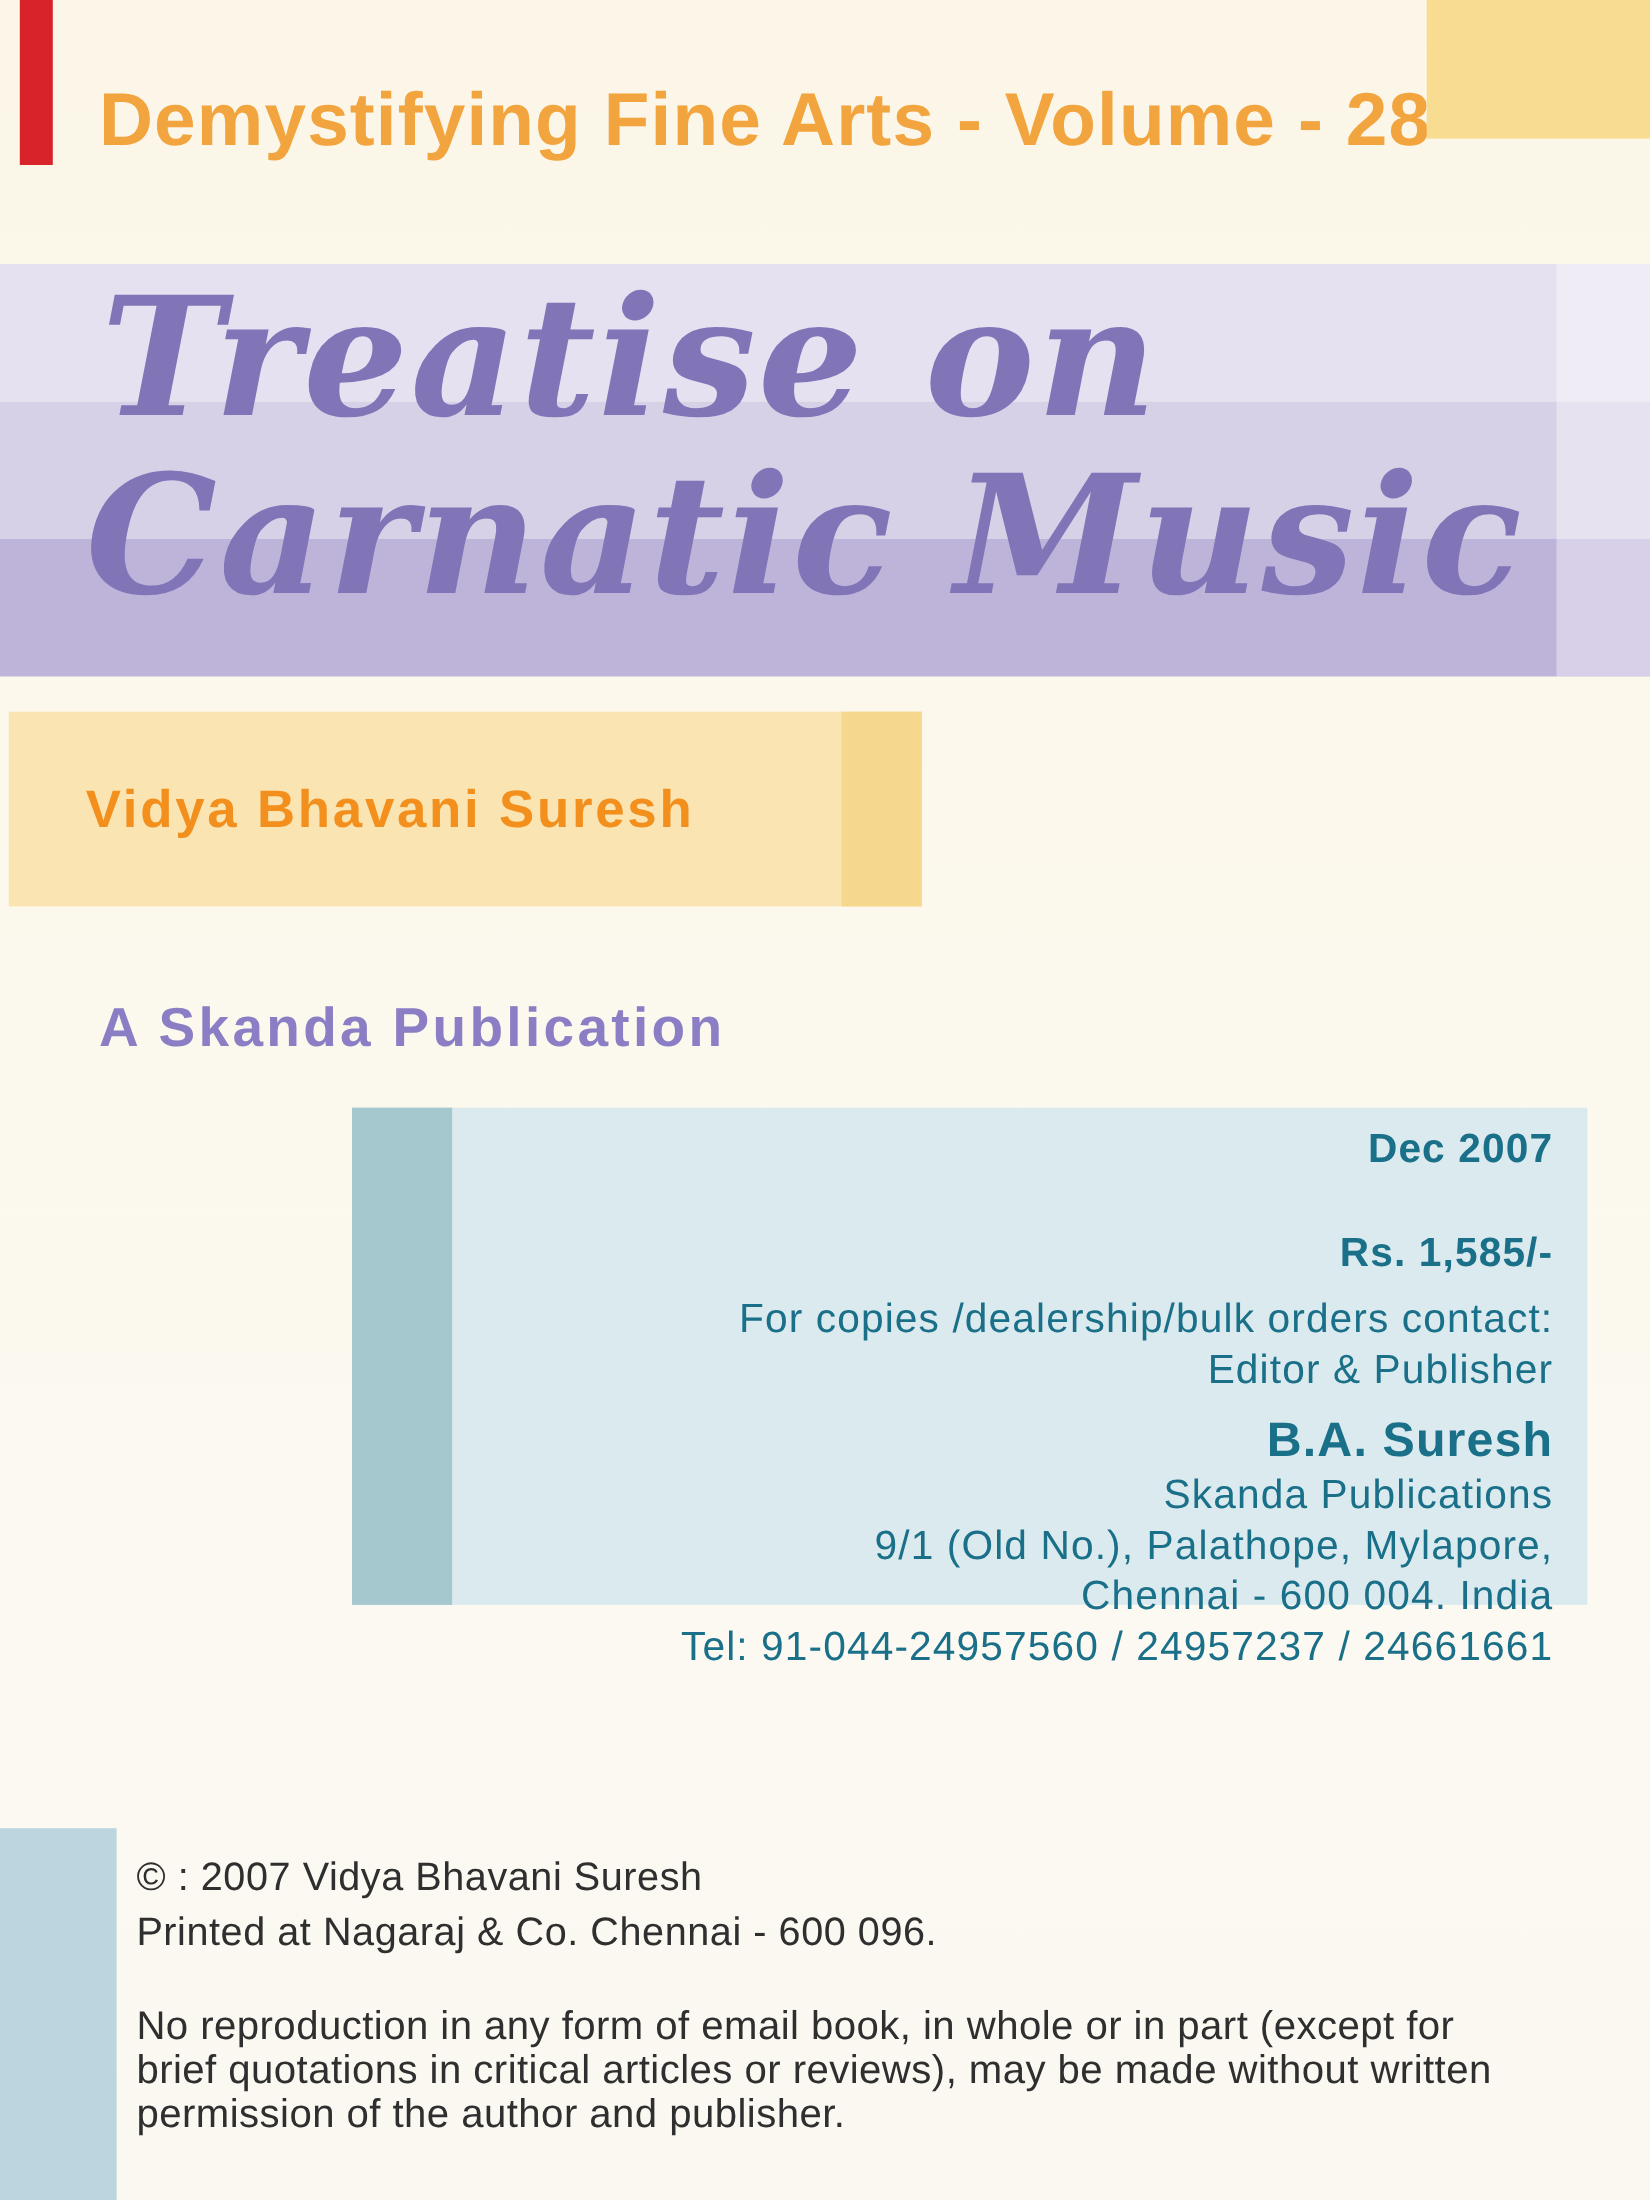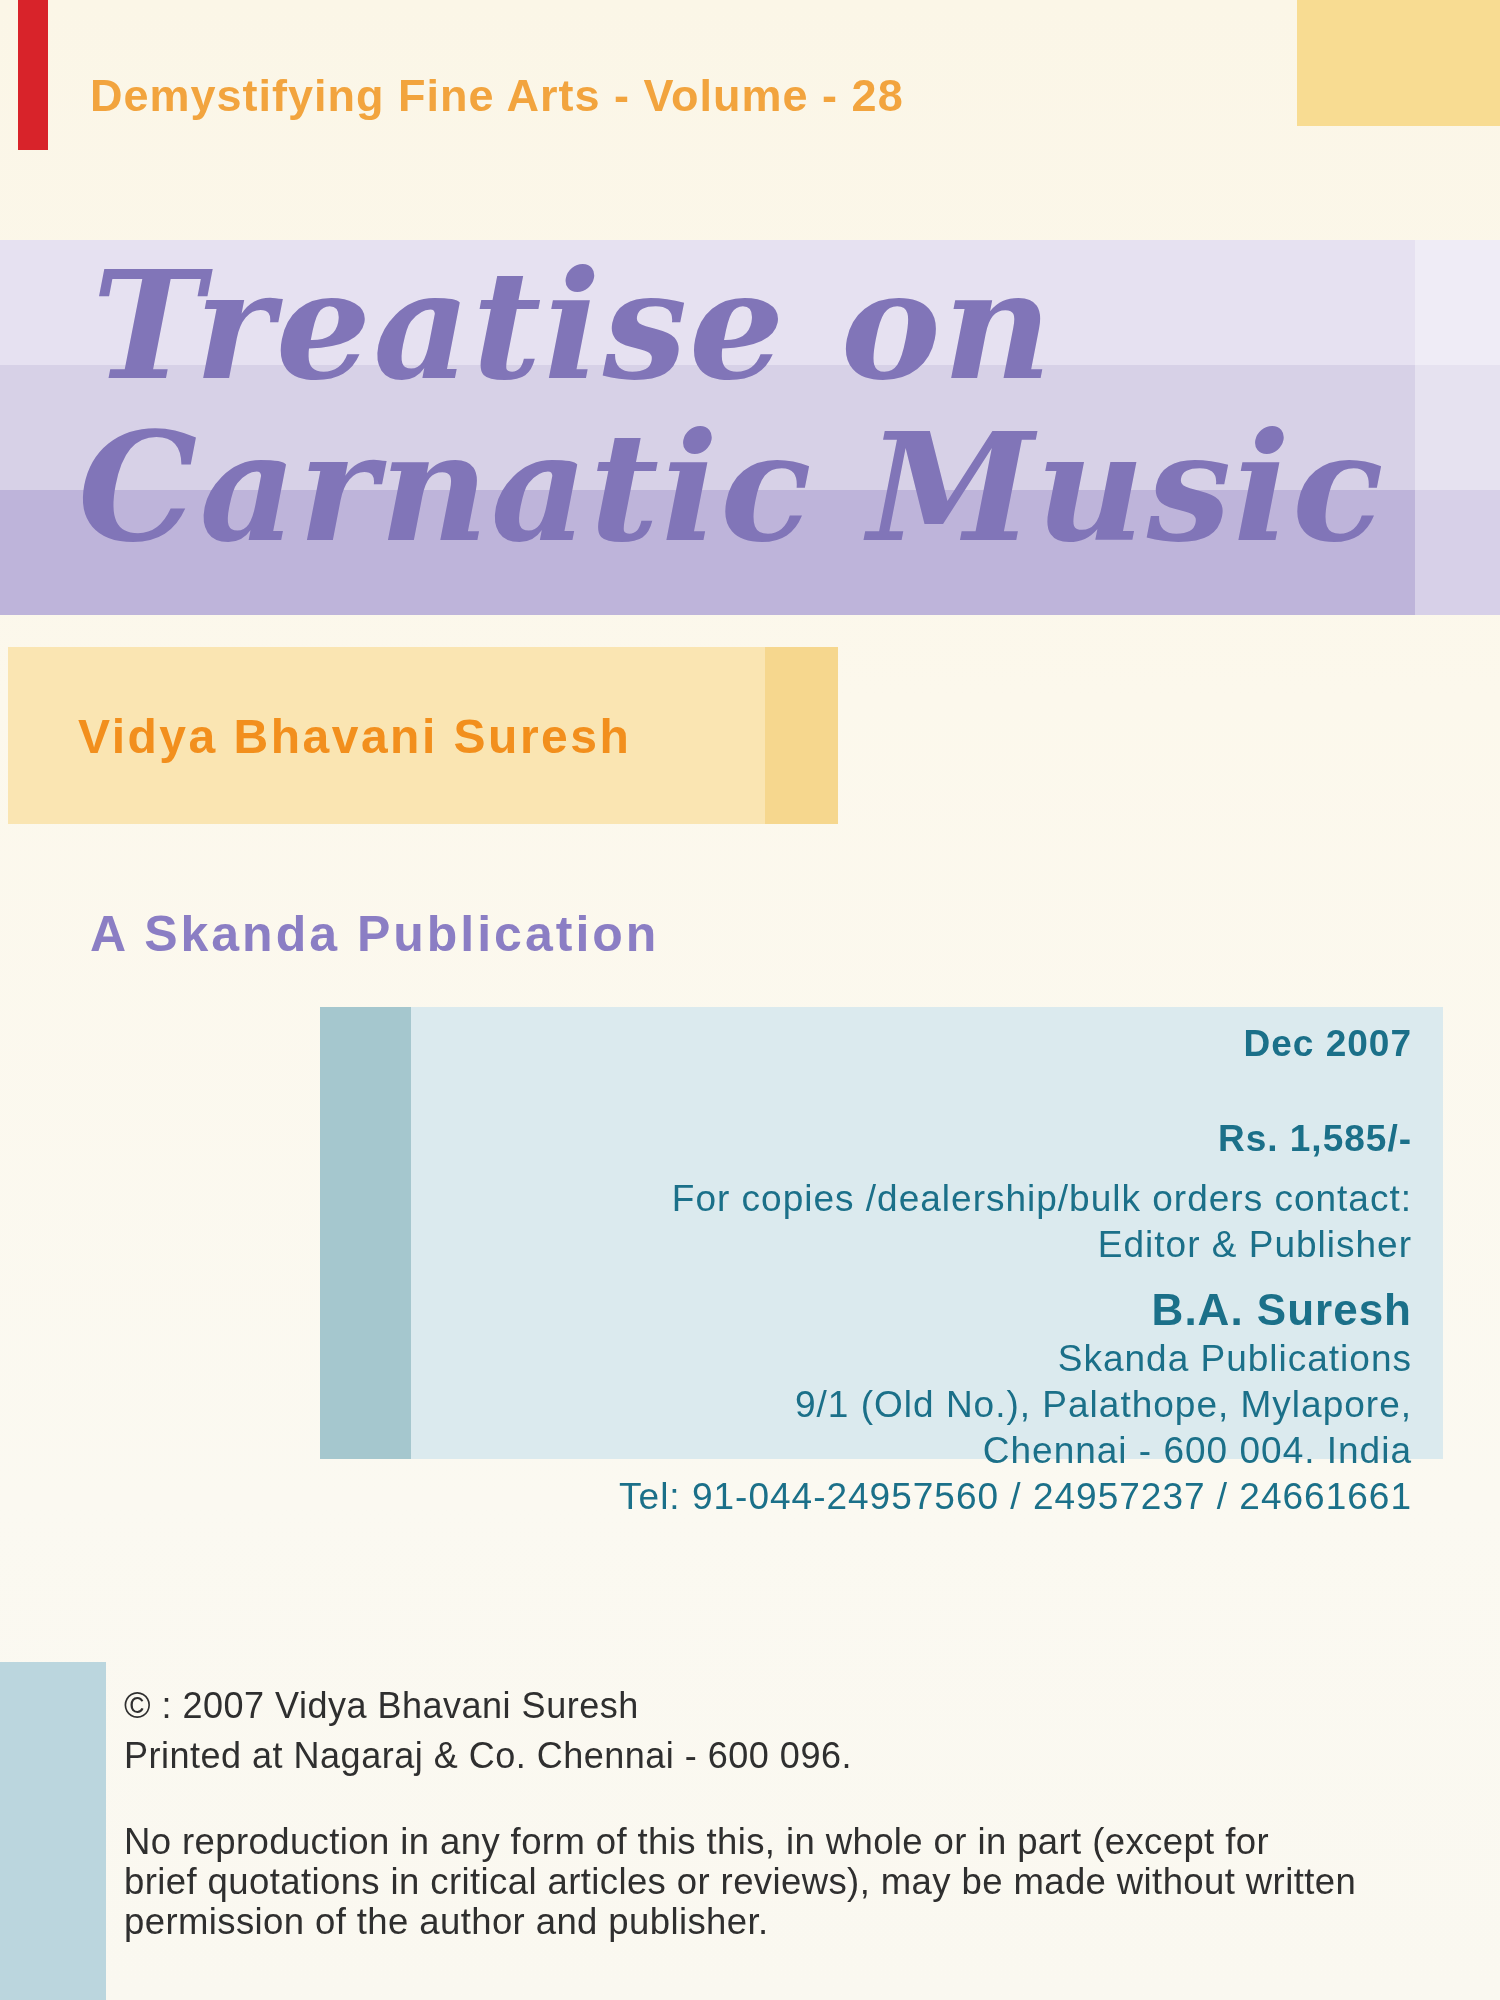--- a/index.html
+++ b/index.html
@@ -9,21 +9,21 @@
     margin:0 auto;
     overflow:hidden;
     background:linear-gradient(180deg,#fbf6e7 0%,#fcf8ec 35%,#fbf9f1 75%,#faf8f0 100%);
     font-family:"Liberation Sans",sans-serif;
   }
   
   .red-strip{position:absolute;left:18px;top:0;width:30px;height:150px;background:var(--c-red_strip,#d8232a);}
   
   .series-title{
     position:absolute;left:90px;top:70px;
-    font-size:45px;font-weight:bold;letter-spacing:1px;
+    font-size:68px;font-weight:bold;letter-spacing:1px;
     color:var(--c-orange_text,#f2a43e);
     white-space:nowrap;
   }
   
   .yellow-corner{position:absolute;left:1297px;top:0;width:203px;height:126px;background:var(--c-yellow_block,#f8dc92);}
   
   .banner{position:absolute;left:0;top:240px;width:1500px;height:375px;}
   .band{position:absolute;left:0;width:1500px;height:125px;}
   .band-a{top:0;background:var(--c-band_a,#e6e1f1);}
   .band-b{top:125px;background:var(--c-band_b,#d7d1e7);}
@@ -129,18 +129,18 @@
       <span class="cl">Tel: 91-044-24957560 / 24957237 / 24661661</span>
     </div>
   </div>
 
   <div class="corner-block"></div>
 
   <div class="copyright">© : 2007 Vidya Bhavani Suresh</div>
   <div class="printer">Printed at Nagaraj &amp; Co. Chennai - 600 096.</div>
 
   <div class="notice">
-    <span class="notice-line">No reproduction in any form of this this, in whole or in part (except for</span>
+    <span class="notice-line">No reproduction in any form of email book, in whole or in part (except for</span>
     <span class="notice-line">brief quotations in critical articles or reviews), may be made without written</span>
     <span class="notice-line">permission of the author and publisher.</span>
   </div>
 
 </div>
 
 </body></html>

